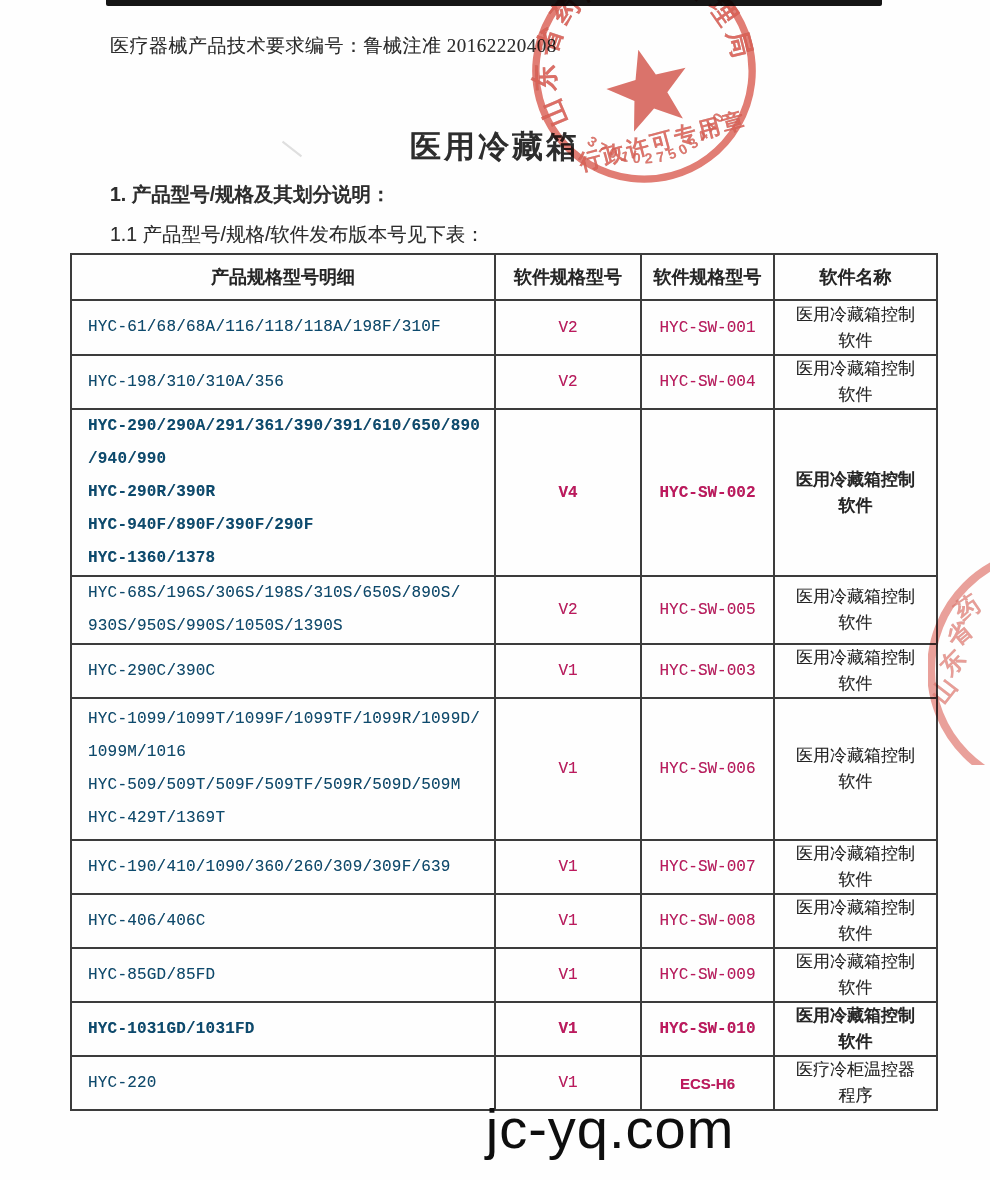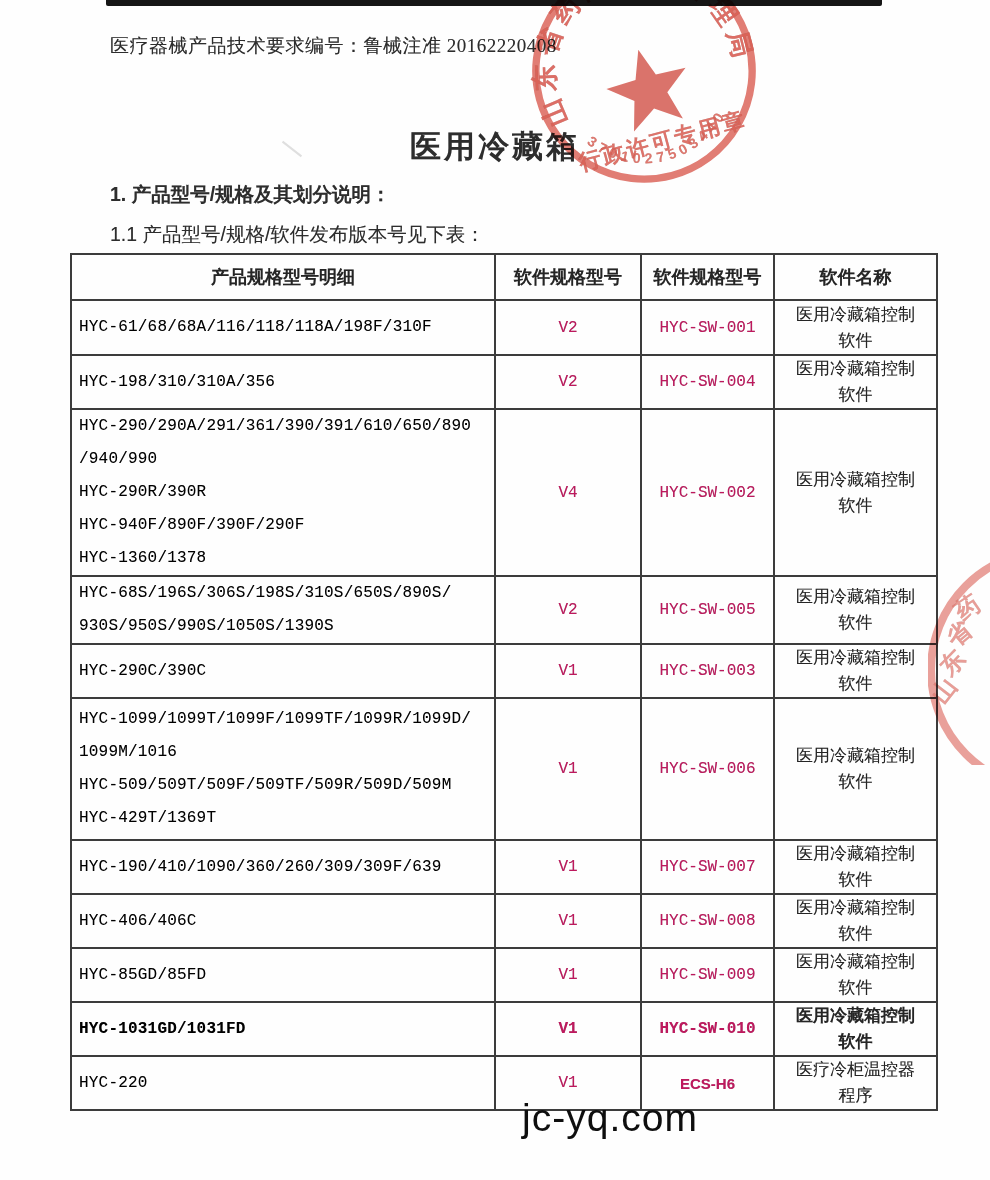--- a/index.html
+++ b/index.html
@@ -32,34 +32,34 @@
 
   table.spec {
     position:absolute; left:57px; top:253px; width:866px;
     border-collapse:collapse; table-layout:fixed;margin-left:13px;
   }
   table.spec th, table.spec td { border:2px solid #3c3c3c; vertical-align:middle; }
   table.spec th {
     height:46px; font-family:"Liberation Sans","DejaVu Sans",sans-serif;
     font-size:18px; font-weight:600; text-align:center; color:#252525;
   }
-  td.models { padding-left:7px; text-align:left;
+  td.models { padding-left:16px; text-align:left;
     font-family:"Liberation Mono","DejaVu Sans Mono",monospace;
-    font-size:16px; letter-spacing:0.2px; color:#000000; }
+    font-size:16px; letter-spacing:0.2px; color:#0c4a6e; }
   td.models div { line-height:33px; white-space:nowrap; }
   td.version, td.code { text-align:center;
     font-family:"Liberation Mono","DejaVu Sans Mono",monospace;
     font-size:16px; color:#be185d; }
   td.code.alt { font-family:"Liberation Sans","DejaVu Sans",sans-serif; font-weight:700; font-size:15px; }
   td.swname { text-align:center; font-size:17px; line-height:26px; padding:0 19px; color:#252525; }
 
   .watermark {
     position:absolute; left:610px; top:1096px; transform:translateX(-50%);
     font-family:"Liberation Sans","DejaVu Sans",sans-serif;
-    font-size:39px; color:#0e0e0e; letter-spacing:1px; white-space:nowrap;
+    font-size:56px; color:#0e0e0e; letter-spacing:1px; white-space:nowrap;
     text-shadow:none;
   }
 
   .stamp {
     position:absolute; left:518px; top:-55px; width:252px; height:252px;
     mix-blend-mode:multiply; opacity:.88; pointer-events:none;
   }
   .side-stamp {
     position:absolute; right:0; top:555px; width:62px; height:210px;
     overflow:hidden; mix-blend-mode:multiply; opacity:.8; pointer-events:none;
@@ -105,21 +105,21 @@
           <td class="swname">医用冷藏箱控制软件</td>
         </tr>
         <tr style="height: 53px;">
           <td class="models">
             <div>HYC-198/310/310A/356</div>
           </td>
           <td class="version">V2</td>
           <td class="code">HYC-SW-004</td>
           <td class="swname">医用冷藏箱控制软件</td>
         </tr>
-        <tr style="height: 165px;">
+        <tr style="height: 165px; font-weight: bold;">
           <td class="models">
             <div>HYC-290/290A/291/361/390/391/610/650/890</div>
             <div>/940/990</div>
             <div>HYC-290R/390R</div>
             <div>HYC-940F/890F/390F/290F</div>
             <div>HYC-1360/1378</div>
           </td>
           <td class="version">V4</td>
           <td class="code">HYC-SW-002</td>
           <td class="swname">医用冷藏箱控制软件</td>

